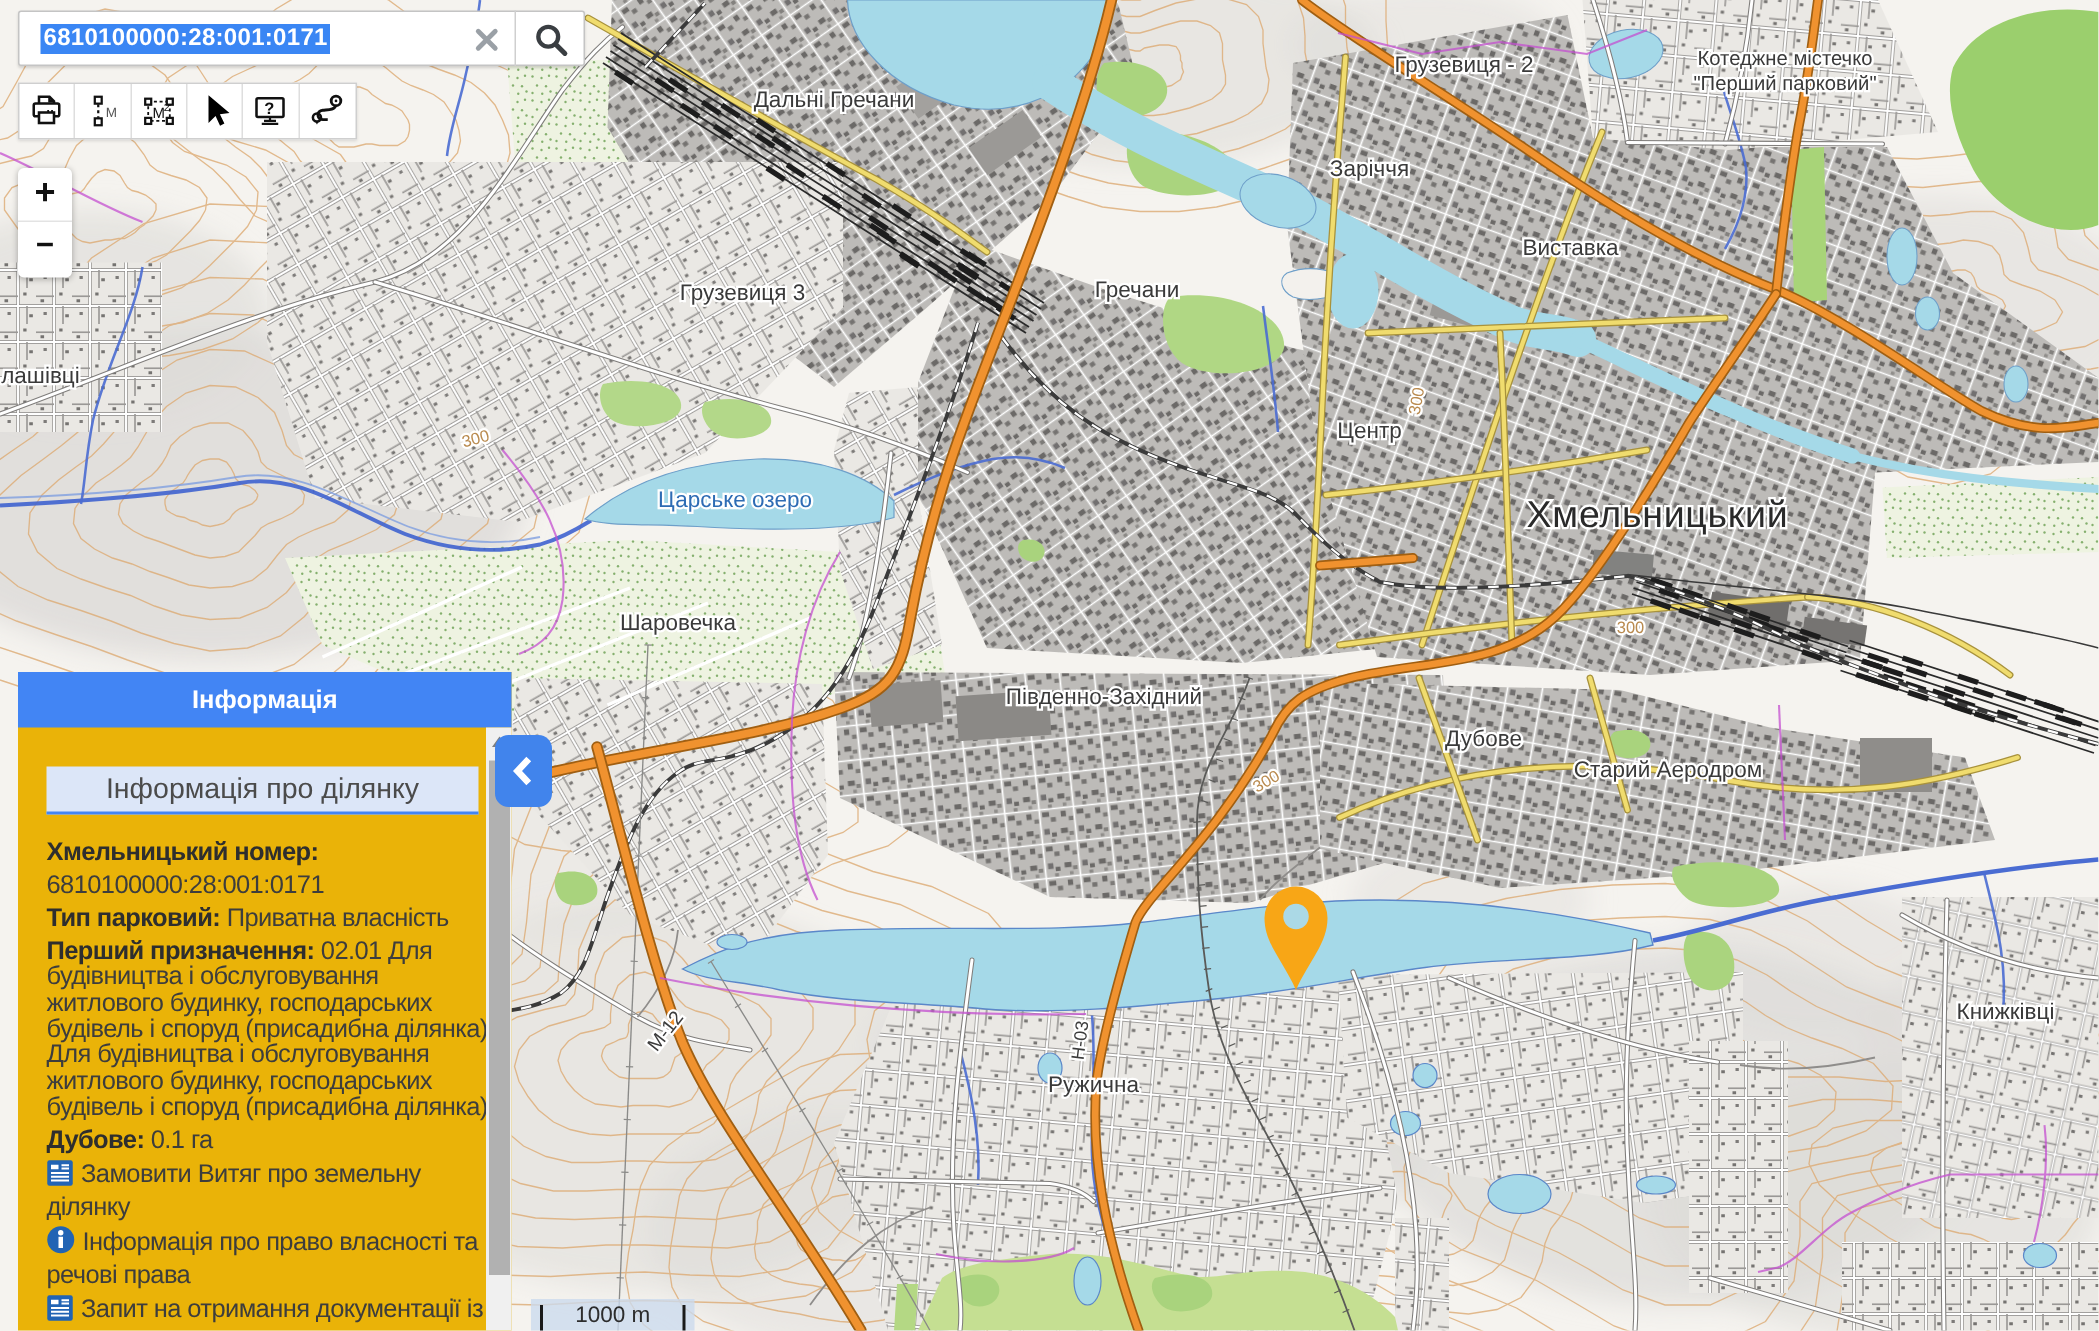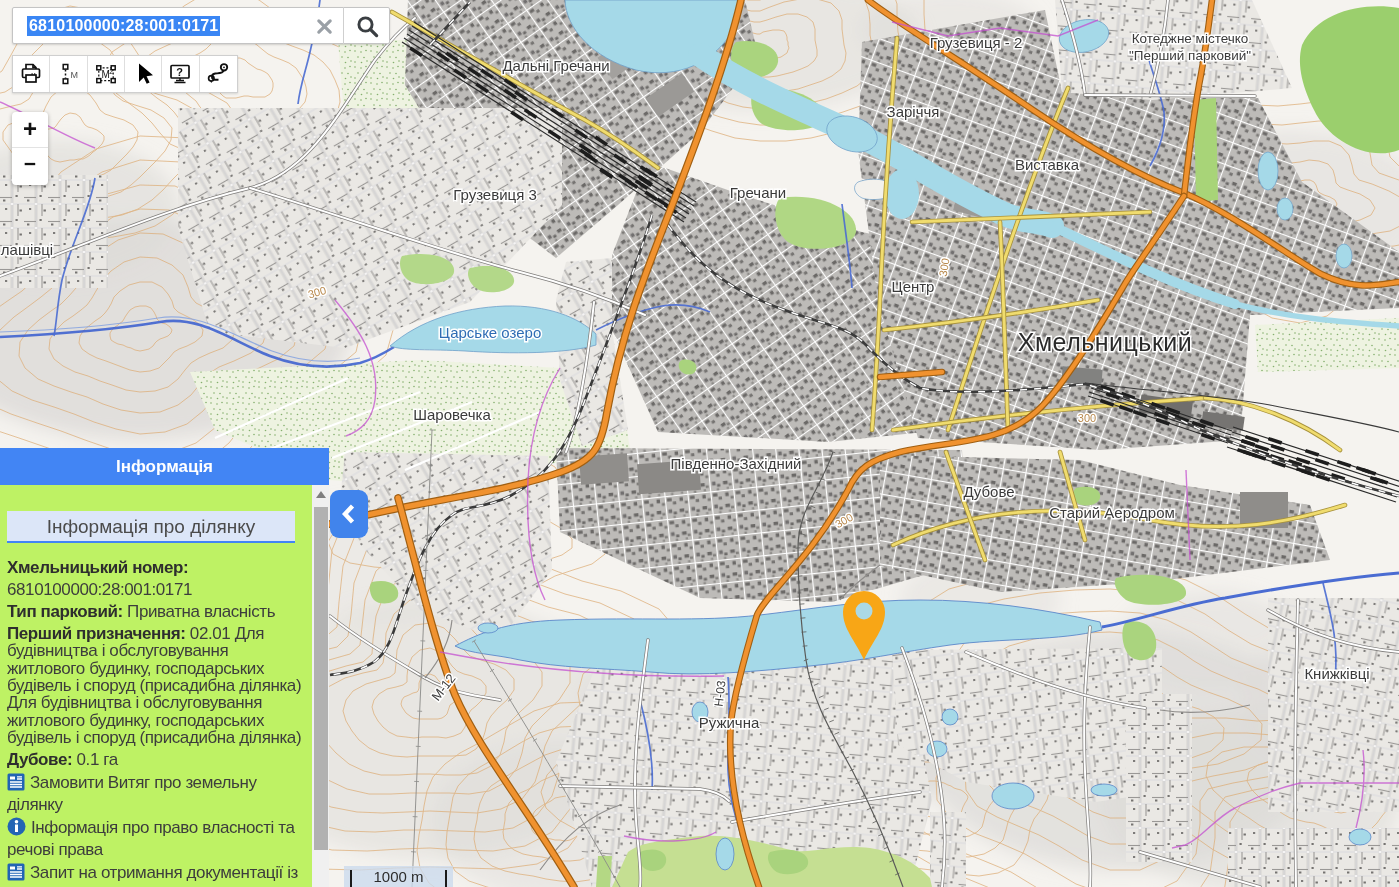--- a/index.html
+++ b/index.html
@@ -8,33 +8,33 @@
 .sb-sel{background:#3a86f4;color:#fff;font-weight:bold;font-size:16px;letter-spacing:0.2px;padding:1px 2px}
 .sb-x{position:absolute;right:10px;top:10px;width:17px;height:17px}
 .sb-div{width:1px;height:37px;background:#cfcfcf}
 .sb-btn{width:45px;height:100%;display:flex;align-items:center;justify-content:center}
 .toolbar{position:absolute;left:12px;top:55px;width:226px;height:38px;background:#fff;border:1px solid #cfcfcf;box-shadow:0 1px 2px rgba(0,0,0,.12);display:flex;z-index:20}
 .tb-cell{width:37.4px;height:100%;display:flex;align-items:center;justify-content:center;border-right:1px solid #dedede}
 .tb-cell:last-child{border-right:none}
 .zoomctl{position:absolute;left:12px;top:112px;width:36px;height:73px;background:#fff;border-radius:4px;box-shadow:0 1px 4px rgba(0,0,0,.3);z-index:20;text-align:center}
 .zc-plus{height:36px;line-height:34px;font-size:24px;font-weight:bold;color:#111;border-bottom:1px solid #e3e3e3}
 .zc-minus{height:36px;line-height:32px;font-size:21px;font-weight:bold;color:#111}
-.panel{position:absolute;left:0;top:448px;width:329px;height:439px;background:#bef264;z-index:15}
+.panel{position:absolute;left:12px;top:448px;width:329px;height:439px;background:#eab308;z-index:15}
 .p-head{height:37px;background:#4285f4;color:#fff;font-size:17px;font-weight:bold;text-align:center;line-height:37px}
-.p-body{position:absolute;left:0;top:37px;right:17px;bottom:0;overflow:hidden;padding:26px 0 0 7px}
+.p-body{position:absolute;left:0;top:37px;right:17px;bottom:0;overflow:hidden;padding:26px 0 0 19px}
 .p-btn{width:288px;height:32px;background:#dce6f8;border-bottom:2px solid #4285f4;text-align:center;font-size:19px;color:#4b4b4b;line-height:32px;margin-bottom:16px}
 .p-body p{font-size:17px;line-height:17.4px;color:#3d3d3d;margin:0 0 4.5px;white-space:nowrap;letter-spacing:-0.4px}
 .p-body b{color:#2e2e2e}
 .plink{color:#2264b4;margin:0 0 3.5px!important;line-height:19px!important}
 .plink .ic{display:inline-block;vertical-align:-3px;margin-right:5px}
 .scrollbar{position:absolute;right:0;top:37px;width:17px;bottom:0;background:#f0f0f0}
 .sb-up{position:absolute;top:6px;left:3.5px;width:0;height:0;border-left:5px solid transparent;border-right:5px solid transparent;border-bottom:7px solid #7f7f7f}
 .sb-thumb{position:absolute;top:22px;left:1.5px;width:14px;height:343px;background:#b1b1b1}
 .collapse{position:absolute;left:330px;top:490px;width:38px;height:48px;background:#4184ec;border-radius:9px;z-index:15;display:flex;align-items:center;justify-content:center}
-.scale{position:absolute;left:344px;top:866px;width:109px;height:21px;background:rgba(203,218,237,.78);z-index:10;text-align:center;font-size:15px;color:#2d2d2d;line-height:22px}
+.scale{position:absolute;left:354px;top:866px;width:109px;height:21px;background:rgba(203,218,237,.78);z-index:10;text-align:center;font-size:15px;color:#2d2d2d;line-height:22px}
 .scale:before{content:"";position:absolute;left:6px;top:4px;bottom:0;width:2px;background:#1a1a1a}
 .scale:after{content:"";position:absolute;right:6px;top:4px;bottom:0;width:2px;background:#1a1a1a}
 </style></head>
 <body>
 <svg width="1399" height="887" viewBox="0 0 1399 887" style="position:absolute;left:0;top:0">
 <defs>
 <filter id="blur8" x="-40%" y="-40%" width="180%" height="180%">
         <feGaussianBlur stdDeviation="9"></feGaussianBlur>
       </filter>
 <pattern id="ud0" width="23" height="23" patternUnits="userSpaceOnUse">

